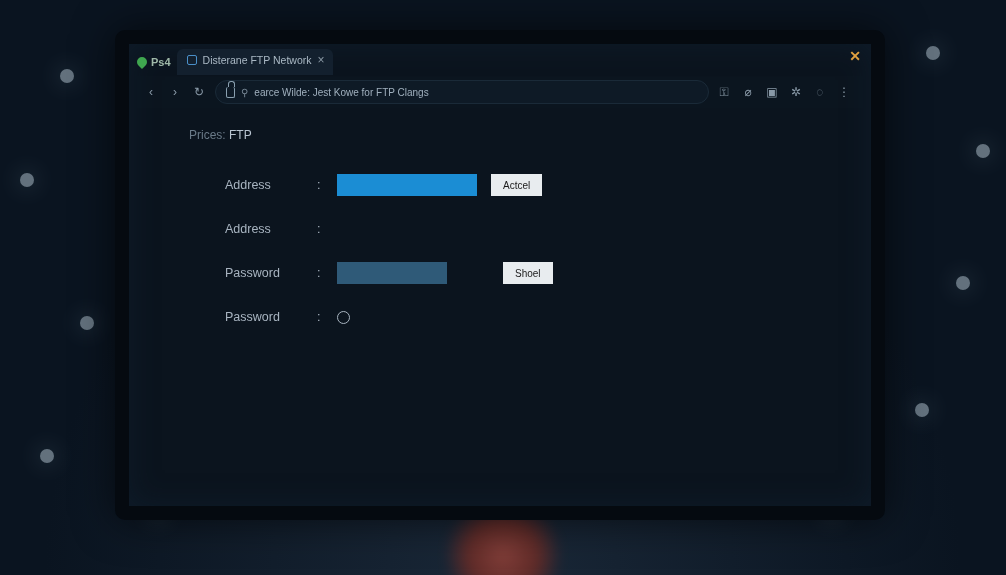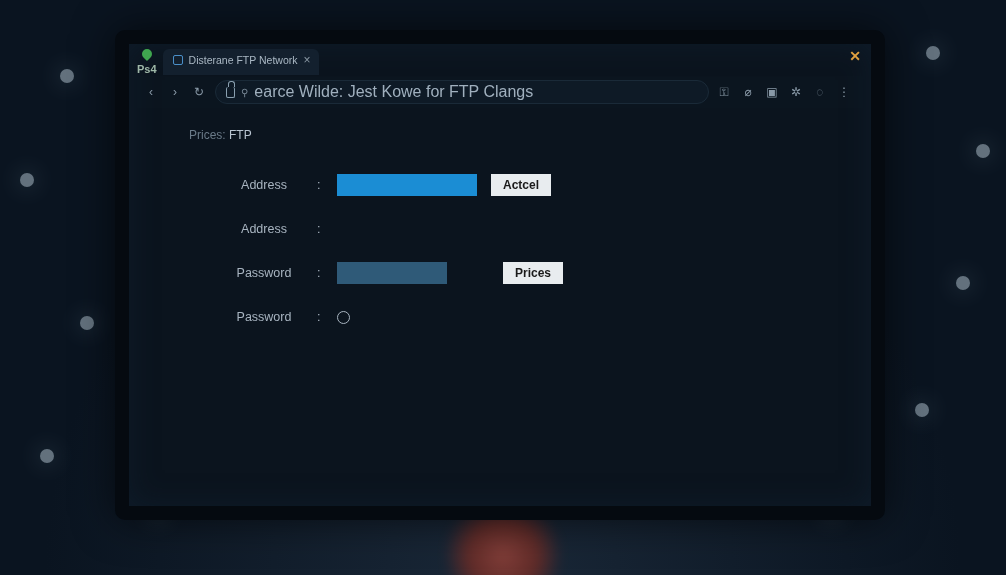--- a/index.html
+++ b/index.html
@@ -38,21 +38,20 @@
     }
 
     .browser-top { padding: 4px 8px 0 8px; }
 
     .tab-strip {
       display: flex; align-items: center; height: 28px; gap: 6px;
     }
     .brand {
       display: flex; align-items: center; gap: 4px; font-size: 11px; font-weight: 600;
       color: #9fb8a8;
-      flex-direction: column;
     }
     .brand-dot { width:10px; height:10px; border-radius:50% 50% 50% 0;
       background:#3fa64f; transform:rotate(-45deg); }
     .tab {
       display: flex; align-items: center; gap: 6px;
       background: #13202e; height: 26px; padding: 0 8px 4px 10px;
       border-radius: 6px 6px 0 0; font-size: 10.5px; color:#aab8c4;
     }
     .tab .favicon { width:10px;height:10px; border:1px solid #4a8fc8; border-radius:2px; }
     .tab .close { font-size:12px; color:#8a98a4; }
@@ -67,50 +66,50 @@
     }
     .addr-bar {
       flex:1; display:flex; align-items:center; gap:6px;
       background:#0e1a26; border:1px solid #1a2a38; border-radius:14px;
       height:24px; padding:0 10px;
     }
     .lock { width:9px;height:11px; border:1px solid #8aa0b0; border-radius:2px;
       border-top:none; position:relative; }
     .lock:before{content:'';position:absolute;top:-6px;left:1px;width:5px;height:5px;
       border:1px solid #8aa0b0;border-bottom:none;border-radius:3px 3px 0 0;}
-    .addr-text { font-size:16px; color:#a0b0be; white-space:nowrap; }
+    .addr-text { font-size:10px; color:#a0b0be; white-space:nowrap; }
     .tool-icons { display:flex; gap:10px; padding-right:6px; }
     .ticon { width:14px;height:14px; color:#8a9aa8; font-size:12px;
       display:flex;align-items:center;justify-content:center; }
     .win-x {
       position:absolute; top:4px; right:10px; color:#e0a040; font-size:14px; font-weight:700;
     }
 
     .page {
       padding: 20px 60px;
     }
     .page-title { font-size:12px; color:#b8c4d0; margin-bottom:28px; }
     .page-title .mut{ color:#6a7a88; }
 
     .form { margin-left:36px; }
     .row {
       display:flex; align-items:center; gap:14px; height:30px; margin-bottom:14px;
       font-size:12.5px; color:#a8b4c0;
     }
-    .lbl { width:78px;text-align:center; }
+    .lbl { width:78px; }
     .colon { width:6px; }
     .field {
       height:22px; border:none; outline:none; color:#fff; font-size:12px; padding:0 4px;
     }
     .f-addr { width:140px; background:#1b8dd4; }
     .f-user { width:0; background:transparent; }
     .f-pass { width:110px; background:#2f5a78; }
     .btn-white {
       height:22px; background:#e8ecef; color:#1a1a1a; border:none;
-      font-size:12px; padding:0 12px; cursor:pointer;font-weight:bold;
+      font-size:10px; padding:0 12px; cursor:pointer;
     }
     .radio {
       width:13px;height:13px; border:1.8px solid #a8b4c0; border-radius:50%;
       display:inline-block;
     }
   </style>
 </head>
 <body>
 
 <div class="bg-nodes">
@@ -185,21 +184,21 @@
         <span class="lbl">Address</span>
         <span class="colon">:</span>
         <input class="field f-user" value="" style="">
       </div>
 
       <div class="row">
         <span class="lbl">Password</span>
         <span class="colon">:</span>
         <input type="password" class="field f-pass" value="" style="">
         <span style="width:28px"></span>
-        <button class="btn-white">Prices</button>
+        <button class="btn-white">Shoel</button>
       </div>
 
       <div class="row">
         <span class="lbl">Password</span>
         <span class="colon">:</span>
         <span class="radio"></span>
       </div>
 
     </div>
   </div>

